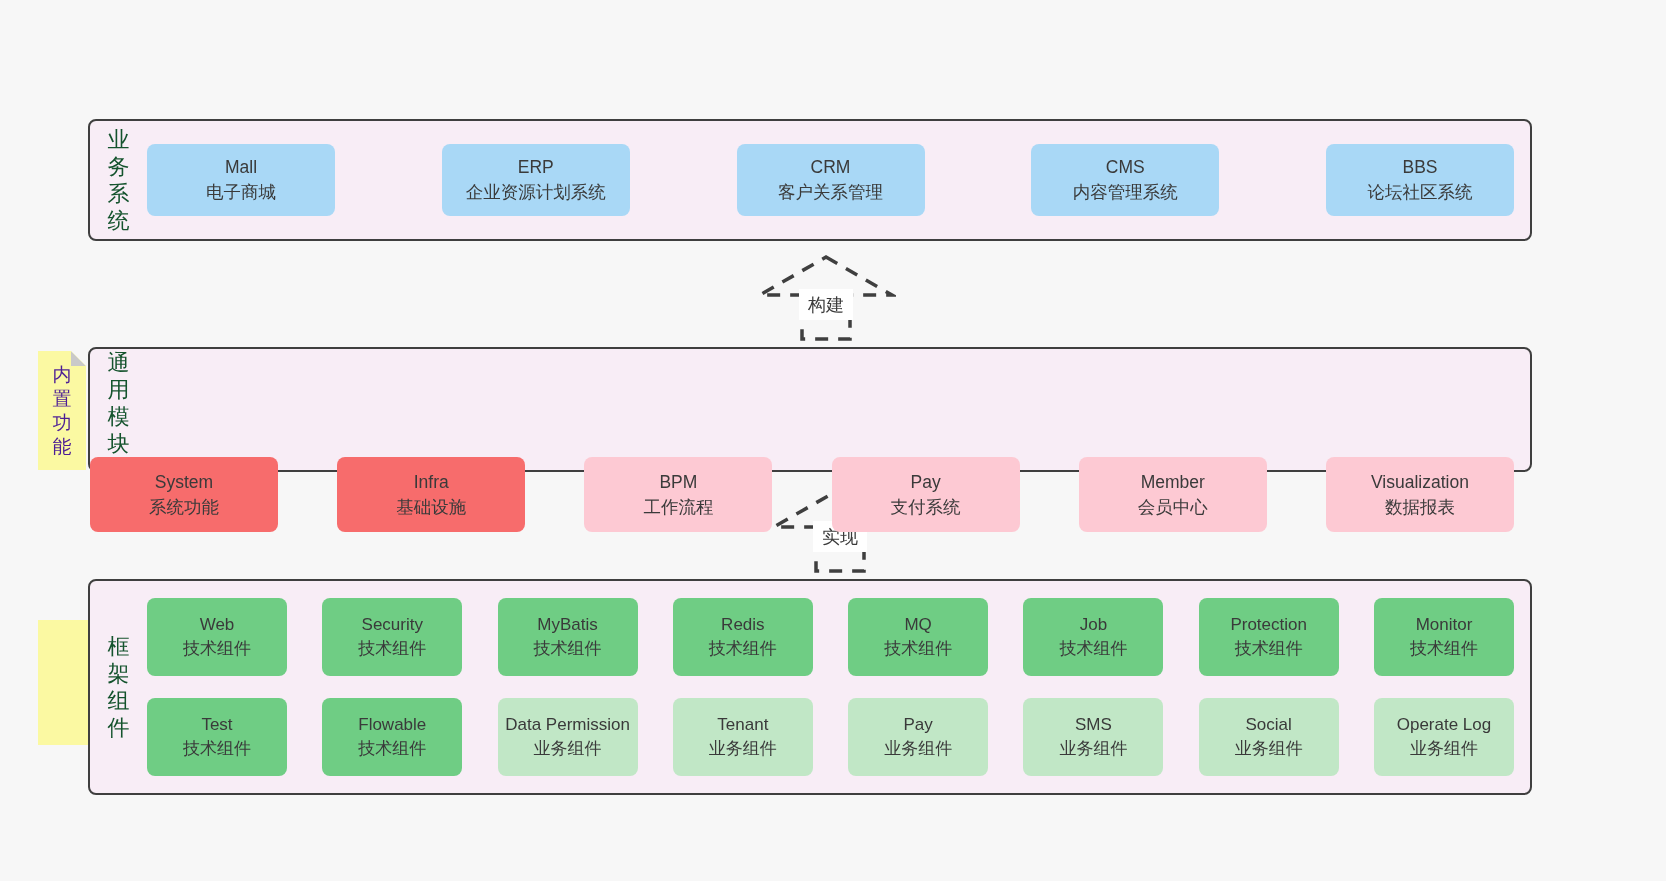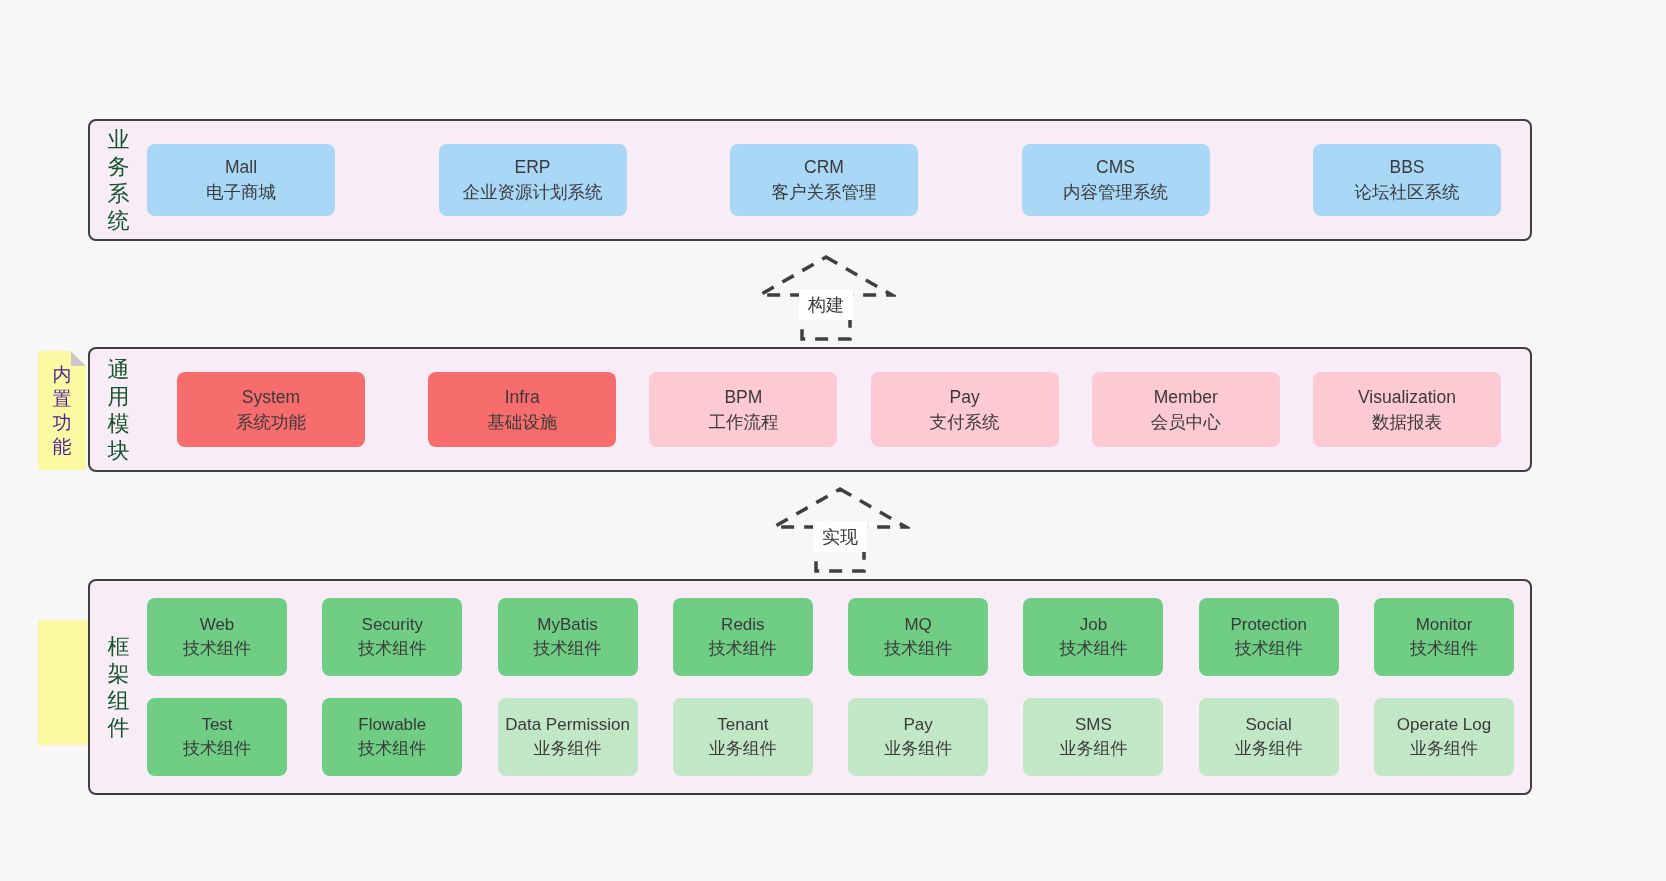--- a/index.html
+++ b/index.html
@@ -10,36 +10,36 @@
   }
   html,body{margin:0;padding:0;}
   body{background:var(--page-bg);font-family:"Liberation Sans",sans-serif;}
   .canvas{position:relative;width:1666px;height:881px;background:var(--page-bg);overflow:hidden;}
 
   
   .panel{position:absolute;left:88px;width:1444px;box-sizing:border-box;
          background:var(--panel-bg);border:2px solid var(--line);border-radius:8px;
          display:flex;z-index:2;}
   #panel-business{top:119px;height:122px;}
-  #panel-modules{top:347px;height:125px;}
+  #panel-modules{top:347px;height:125px;flex-direction:column;}
   #panel-components{top:579px;height:216px;}
 
   .side-label{width:57px;flex:0 0 57px;display:flex;align-items:center;justify-content:center;}
   .vtext{width:24px;word-break:break-all;text-align:center;font-size:22px;line-height:27px;color:#14532d;}
 
-  .boxes{flex:1;display:flex;align-items:center;justify-content:space-between;padding-right:29px;}
+  .boxes{flex:1;display:flex;align-items:center;justify-content:space-between;padding-right:16px;}
   .box{box-sizing:border-box;border-radius:8px;display:flex;flex-direction:column;
        align-items:center;justify-content:center;text-align:center;
        color:var(--text);font-size:17.5px;line-height:25px;}
   .w6{width:188px;height:72px;}
   #panel-modules .w6{height:75px;}
   .w8{width:140px;height:78px;font-size:17px;line-height:24px;padding:0 4px;}
 
   .t-blue{background:var(--blue);}
-  .t-red{background:var(--red);margin-left:30px;}
+  .t-red{background:var(--red);}
   .t-pink{background:var(--pink);}
   .t-green{background:var(--green);}
   .t-lightgreen{background:var(--light-green);}
 
   .comp-rows{flex:1;display:flex;flex-direction:column;justify-content:center;gap:22px;padding-right:16px;}
   .boxes8{display:flex;justify-content:space-between;}
 
   
   .note{position:absolute;left:38px;width:48px;background:var(--note);z-index:1;
         display:flex;align-items:center;justify-content:center;

